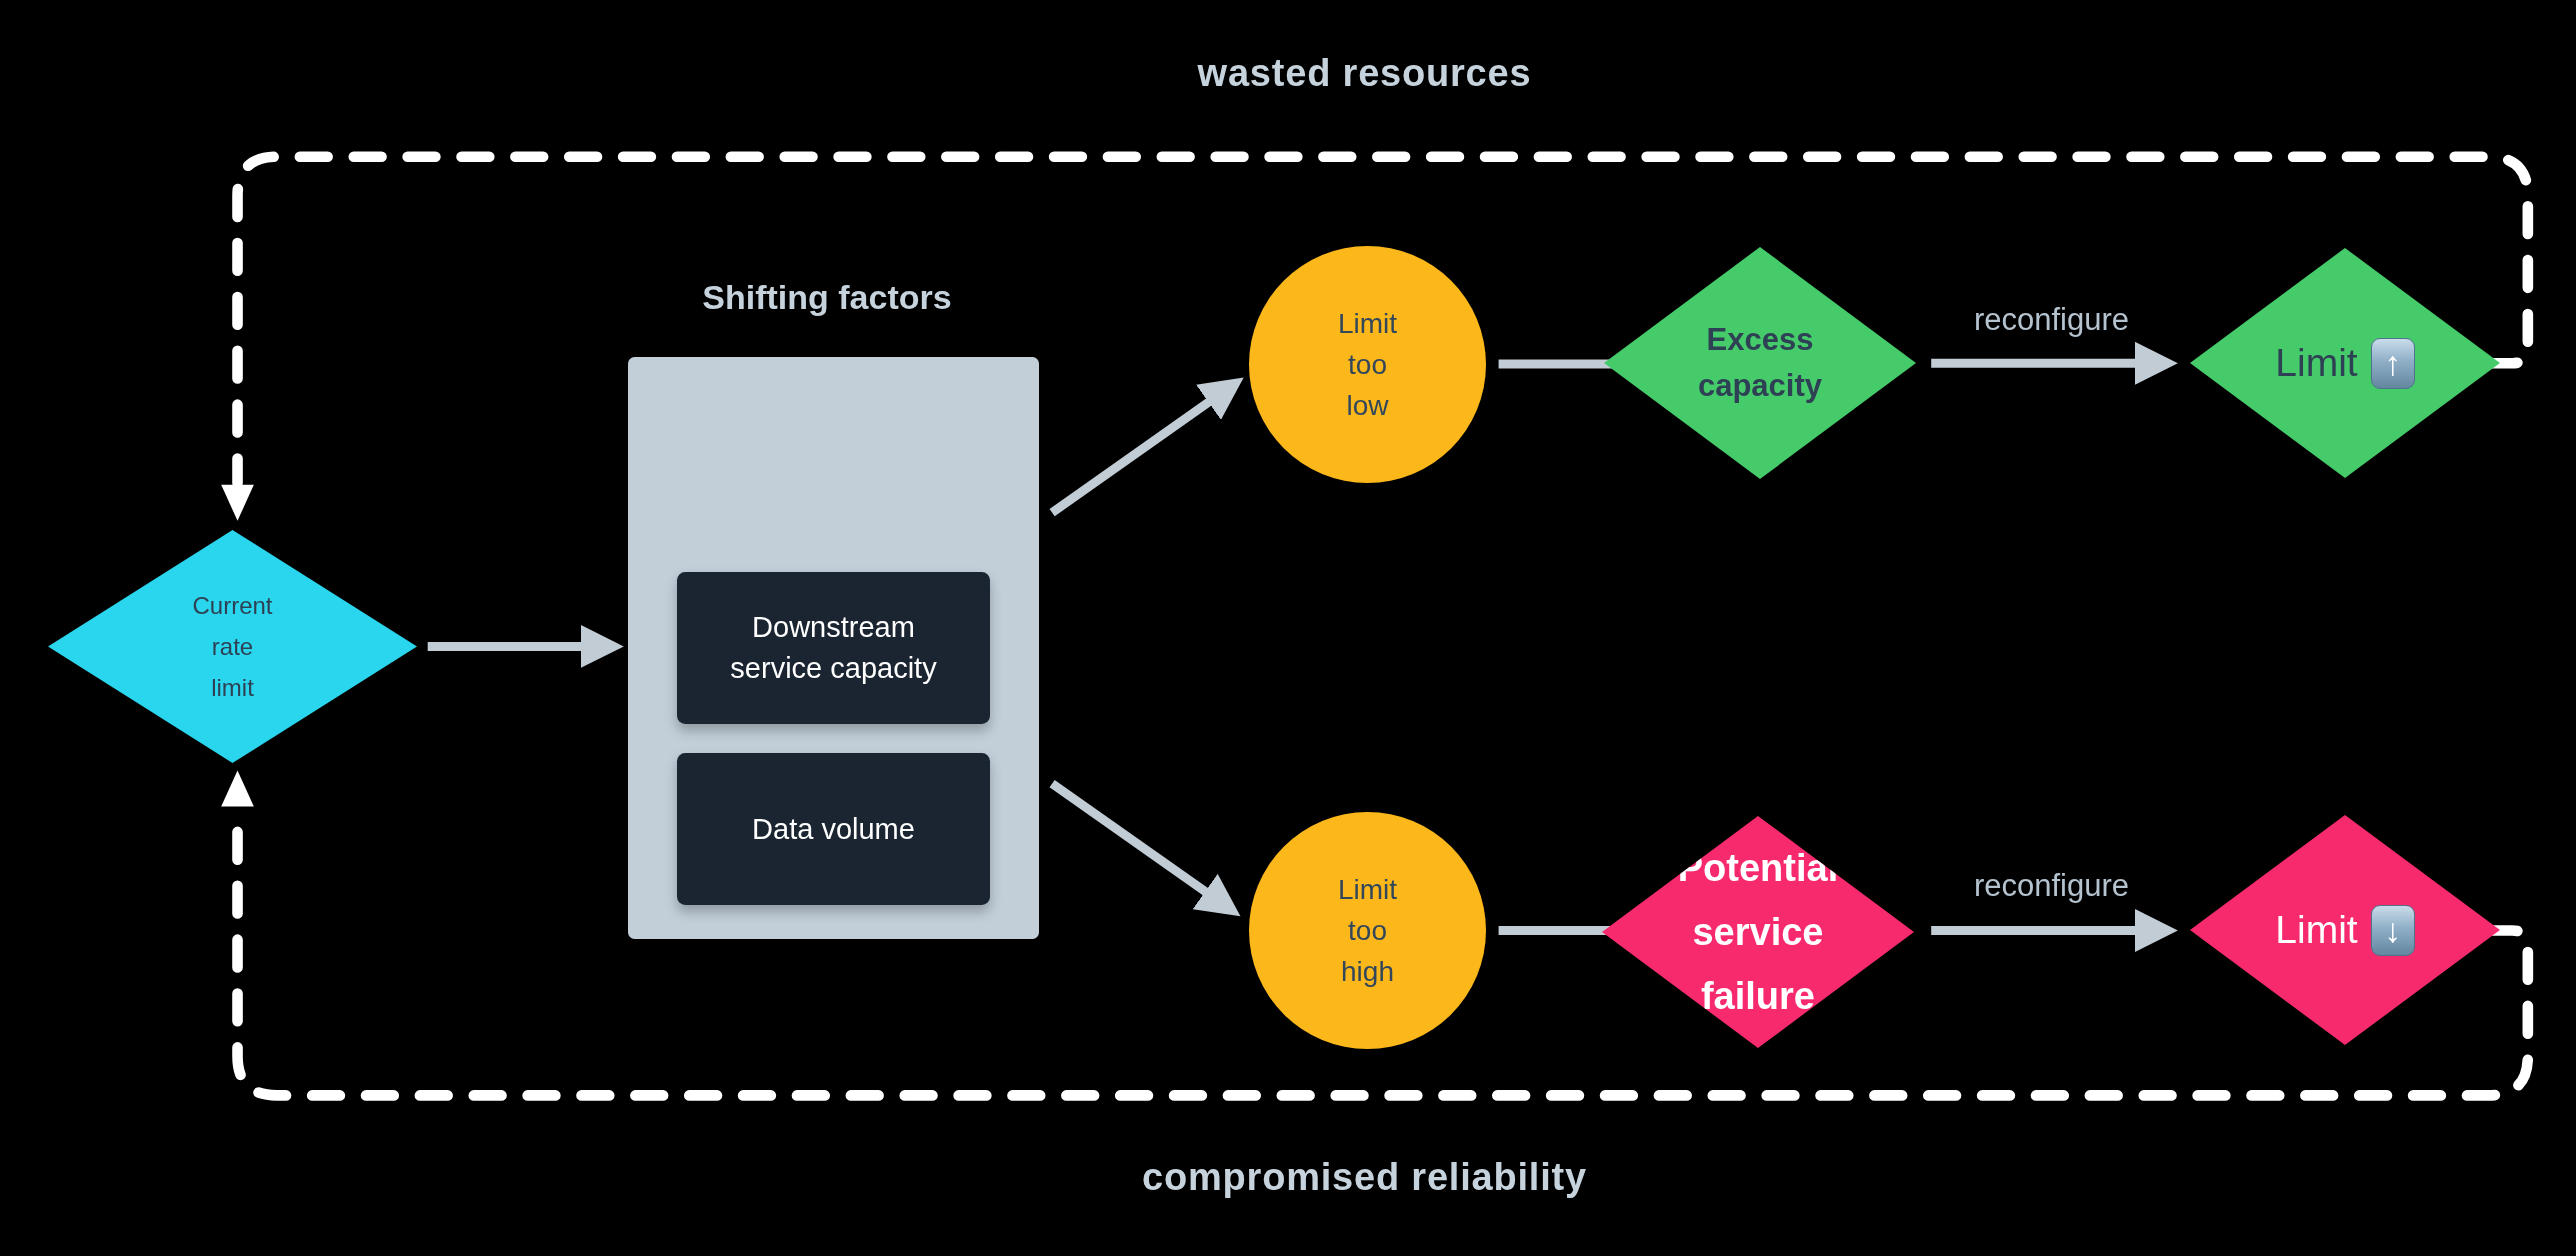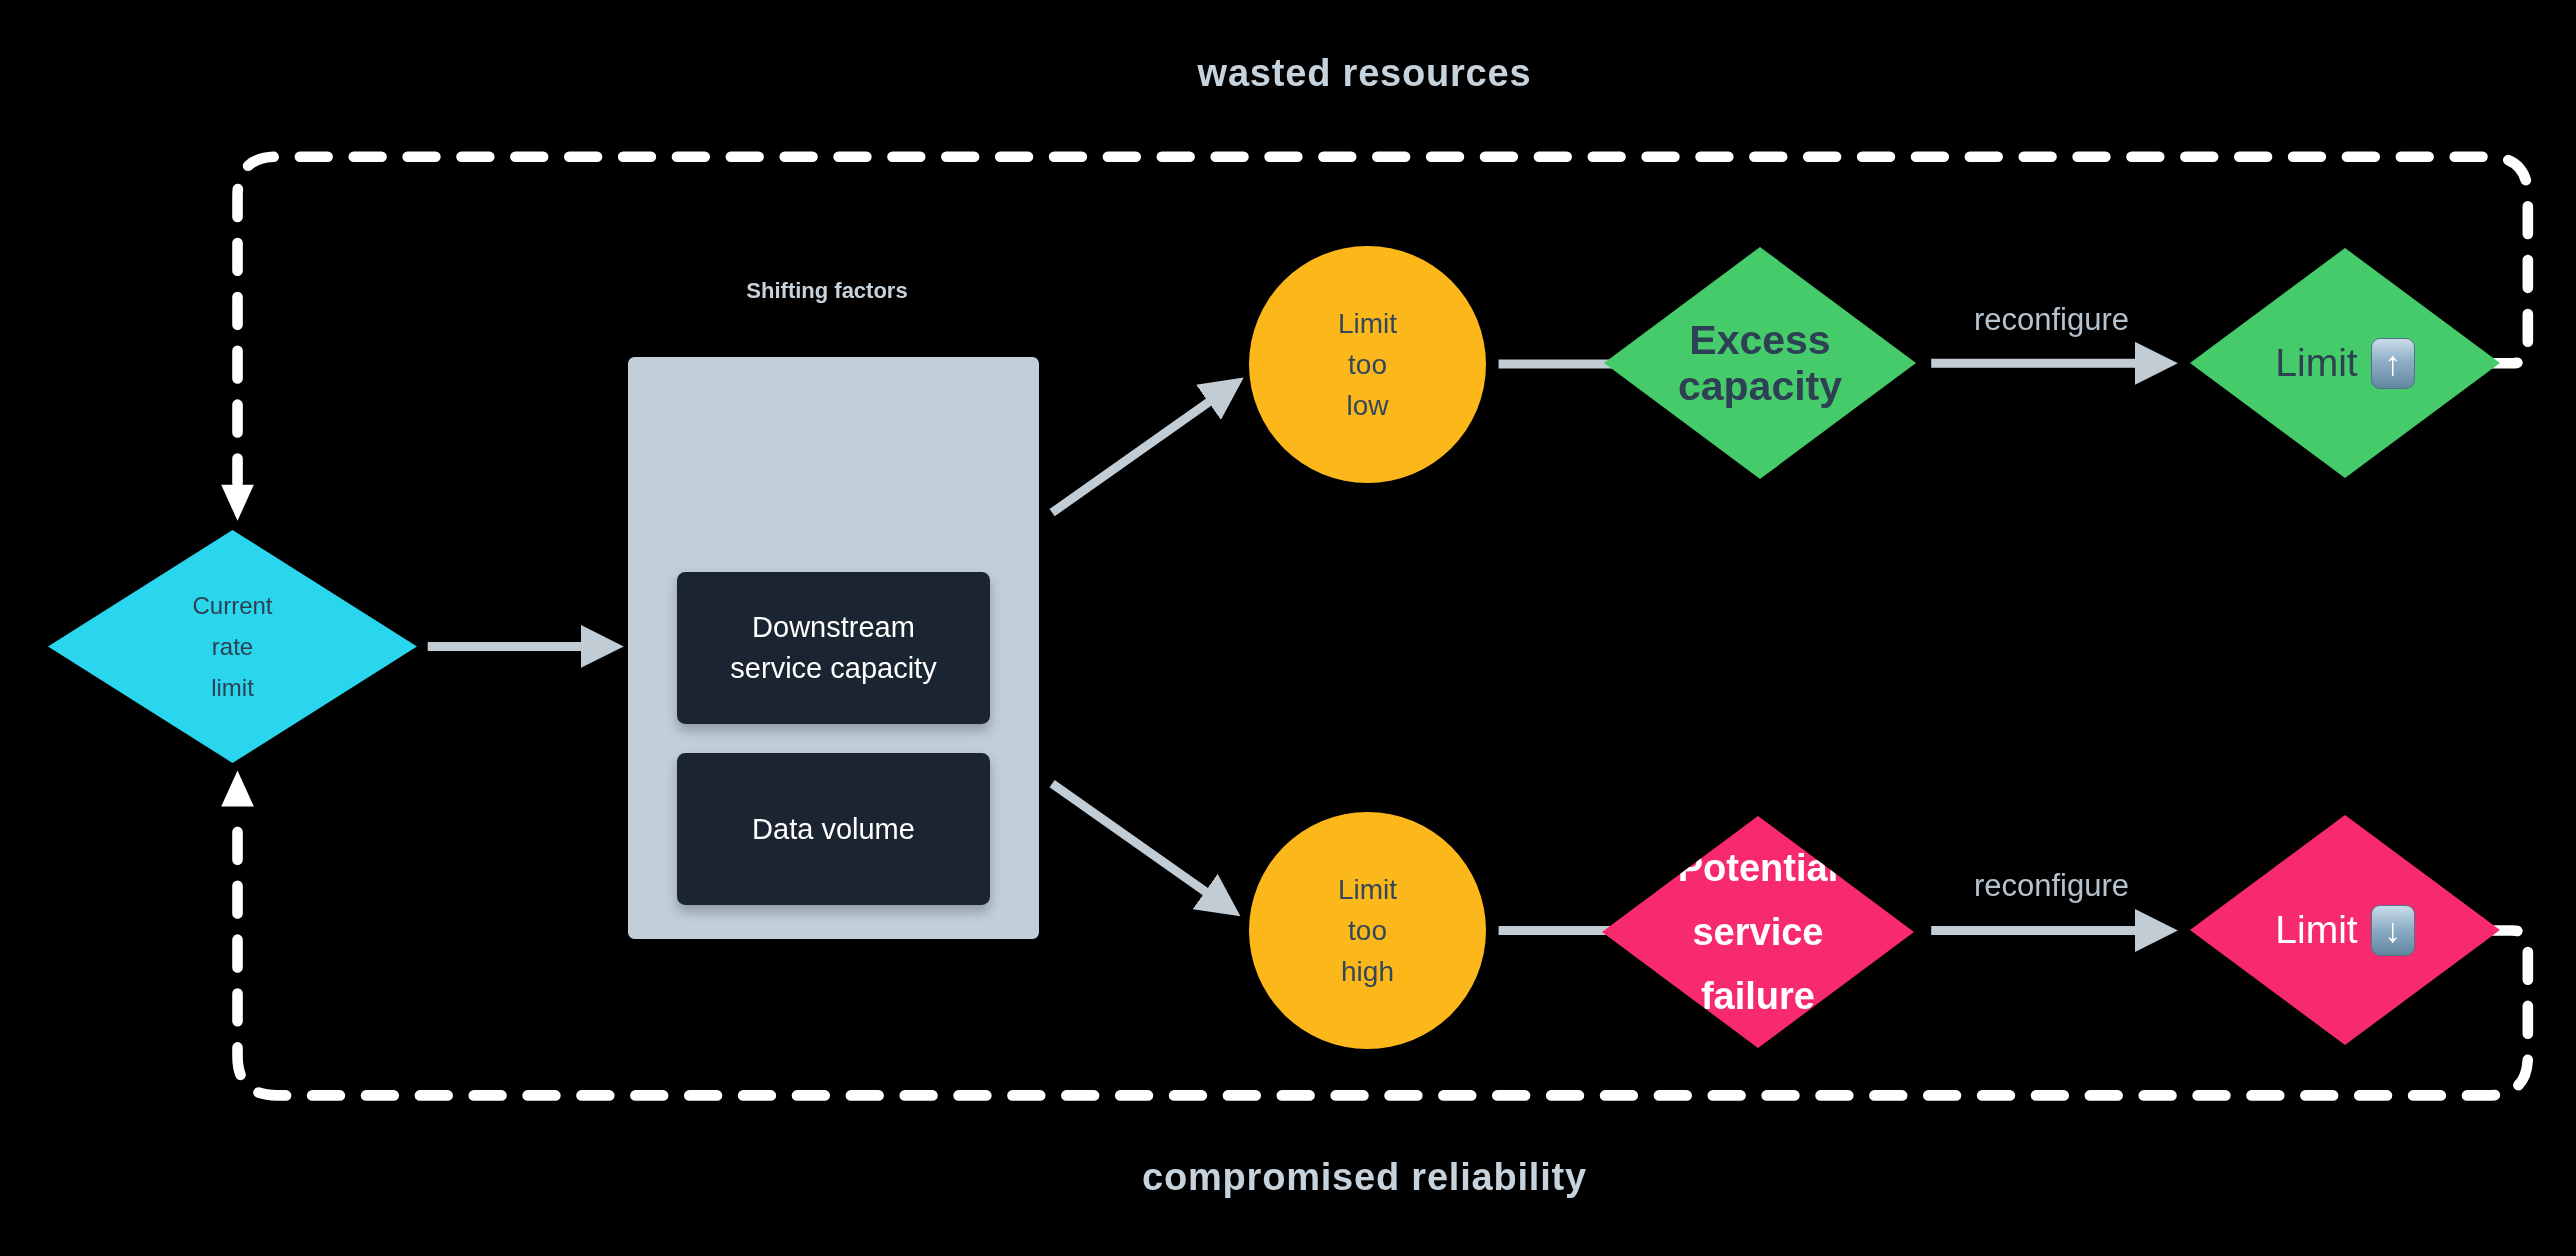--- a/index.html
+++ b/index.html
@@ -24,21 +24,21 @@
     font-size: 38px;
     font-weight: 600;
     letter-spacing: 0.8px;
     color: #c6d3dd;
   }
   .factors-title {
     position: absolute;
     left: 623px; top: 278px;
     width: 408px;
     text-align: center;
-    font-size: 22px;
+    font-size: 34px;
     font-weight: 700;
     color: #c6d3dd;
   }
   .factors-panel {
     position: absolute;
     left: 628px; top: 357px;
     width: 411px; height: 582px;
     background: #c2cfd9;
     border-radius: 6.5px;
   }
@@ -75,21 +75,21 @@
     color: #2e4154;
     white-space: pre-line;
   }
   .diamond.cyan { left: 48px; top: 530px; width: 369px; height: 233px; background: #29d6ed; }
   .diamond.green-1 { left: 1604px; top: 247px; width: 312px; height: 232px; background: #46cb6b; }
   .diamond.green-2 { left: 2190px; top: 248px; width: 310px; height: 230px; background: #46cb6b; }
   .diamond.pink-1 { left: 1602px; top: 816px; width: 312px; height: 232px; background: #f72a6e; }
   .diamond.pink-2 { left: 2190px; top: 815px; width: 310px; height: 230px; background: #f72a6e; }
   .diamond .bold-navy {
     font-weight: 700;
-    font-size: 41px;
+    font-size: 31px;
     line-height: 46px;
     color: #2e4154;
     white-space: pre-line;
   }
   .diamond .bold-white {
     font-weight: 700;
     font-size: 38px;
     line-height: 64px;
     color: #ffffff;
     white-space: pre-line;

